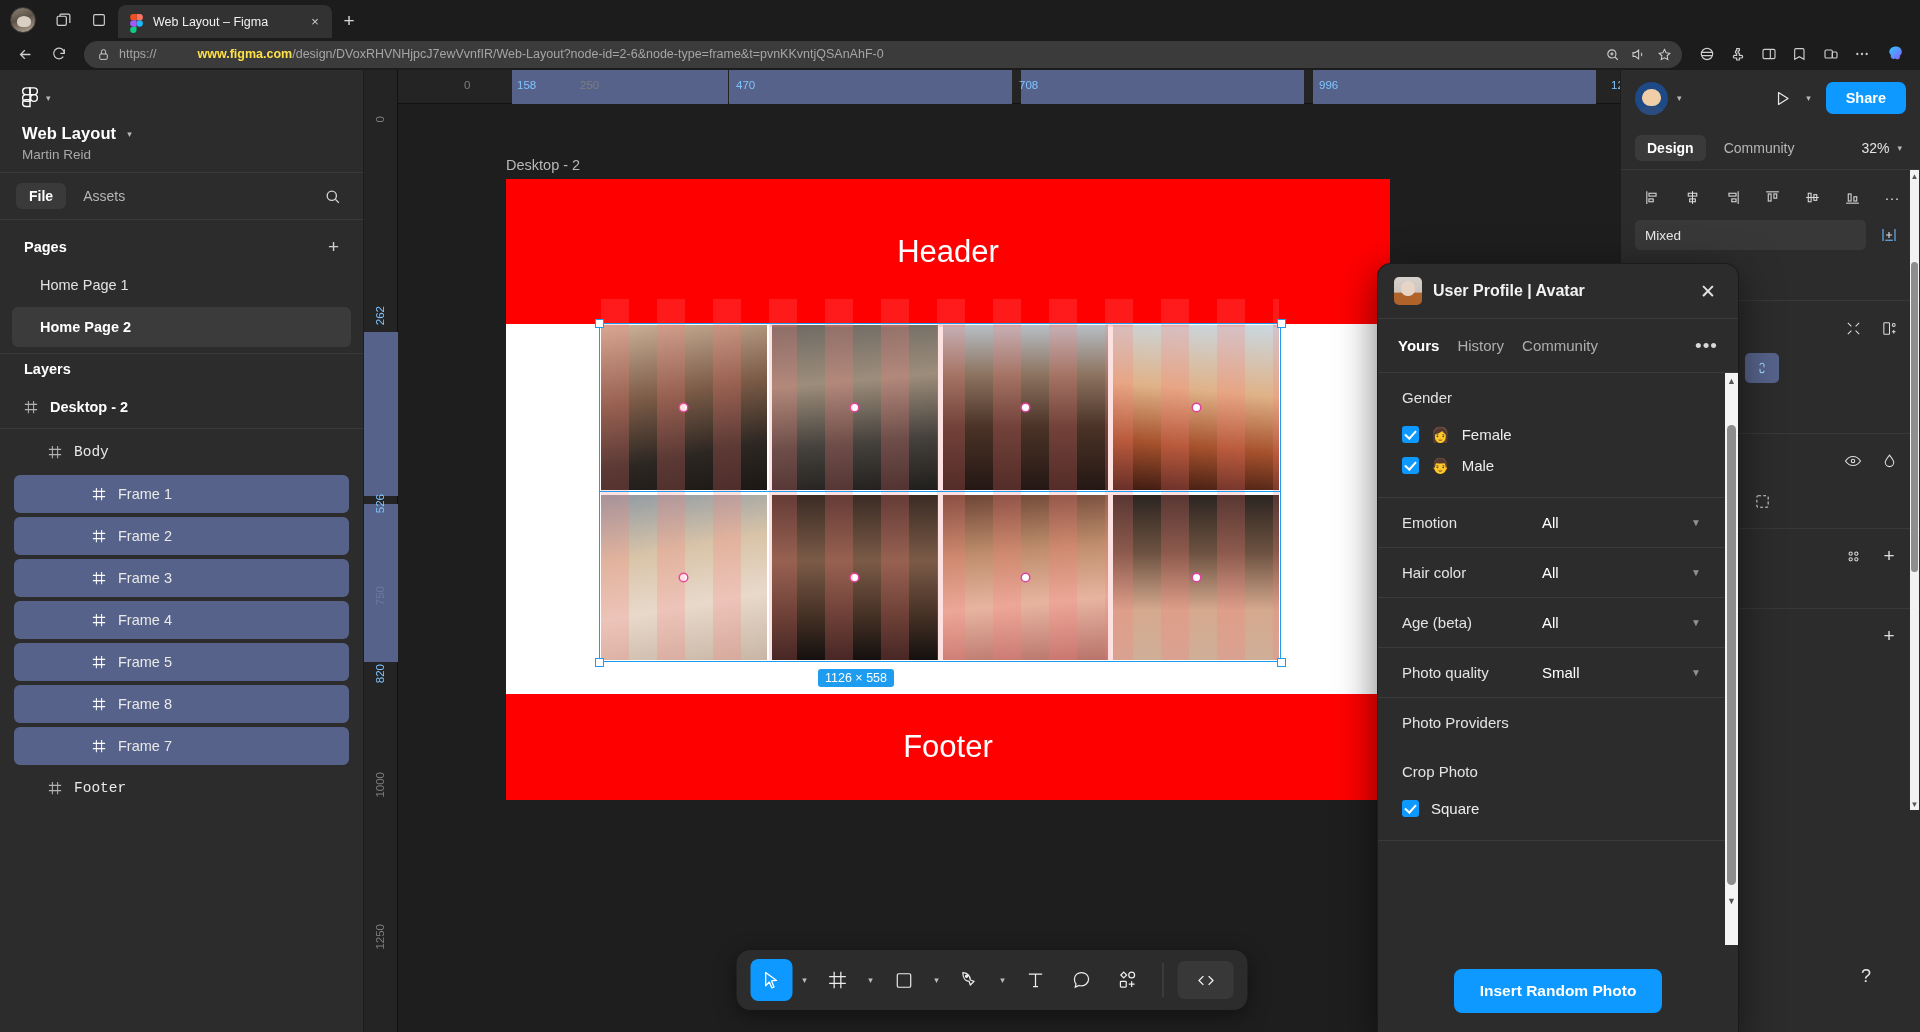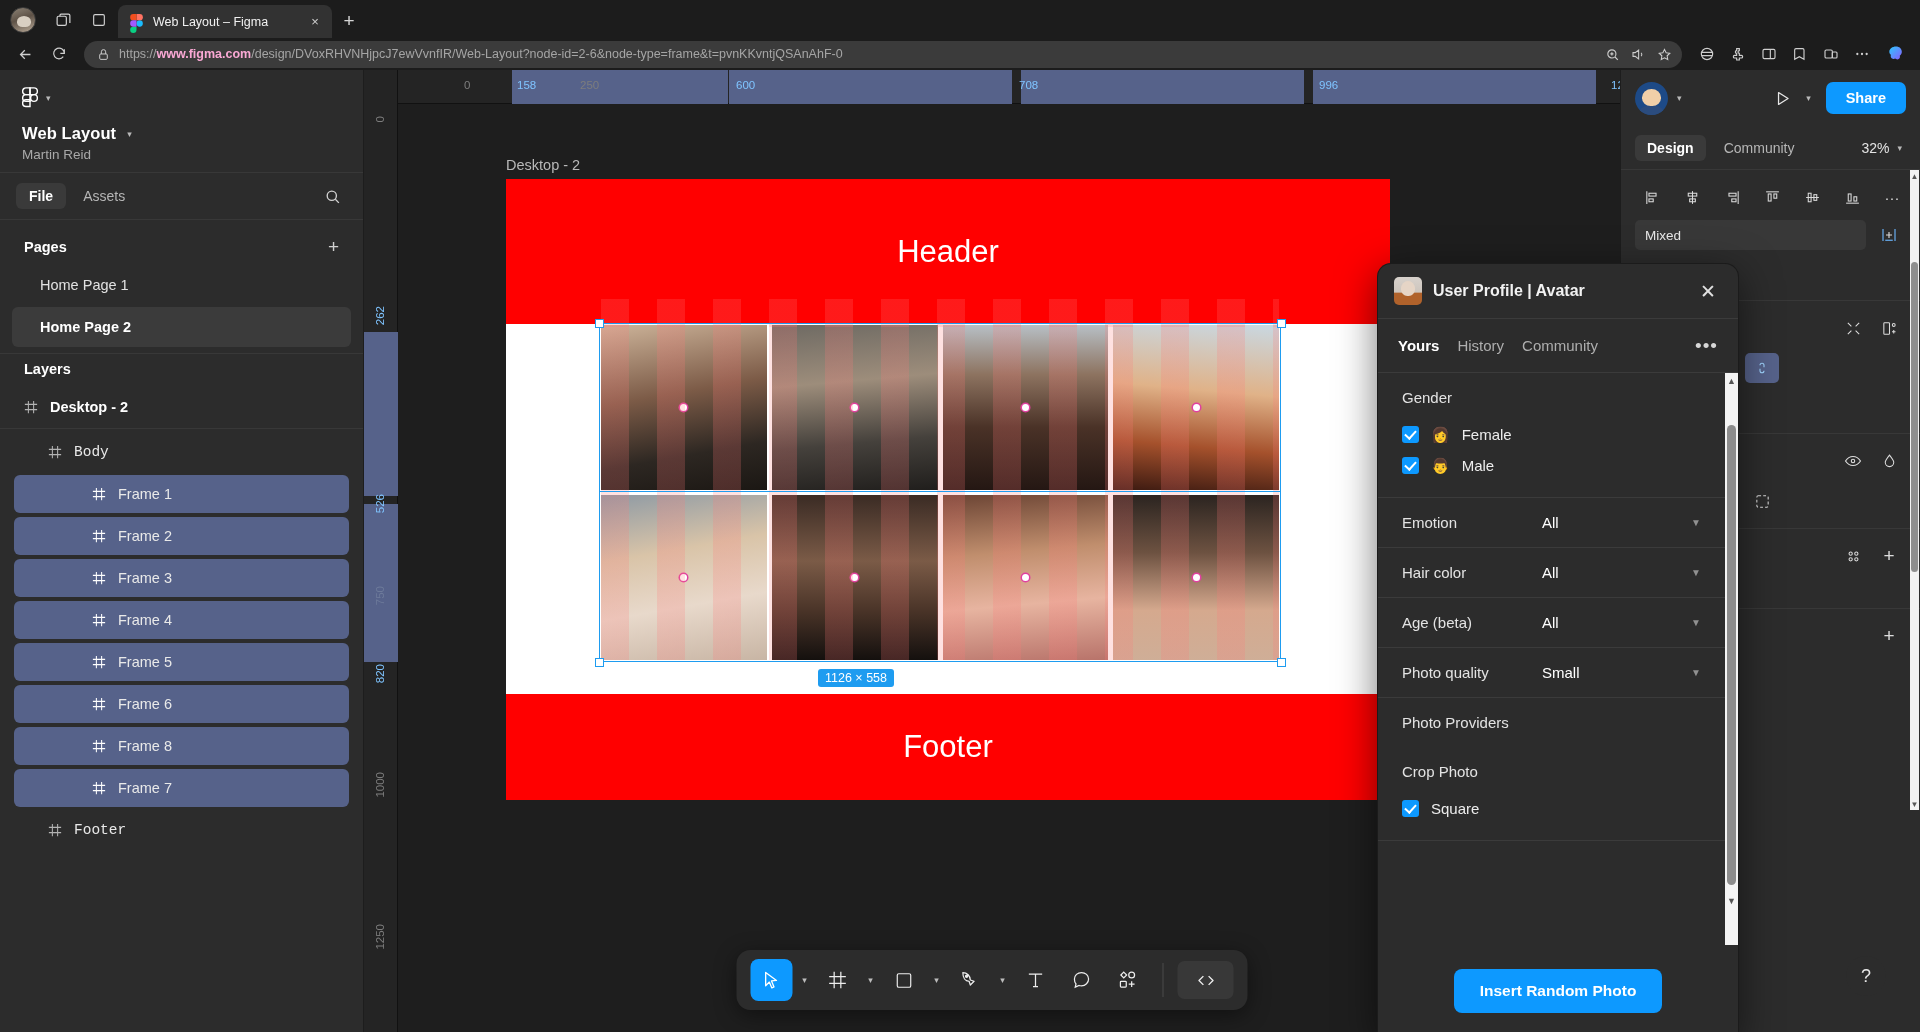--- a/index.html
+++ b/index.html
@@ -38,21 +38,21 @@
     color:#d6d6d6; font-size:19px; margin-bottom:2px; border-radius:5px;}
   #navbar { height: 32px; display: flex; align-items: center; padding: 0 10px; gap: 4px; }
   .nav-btn { width: 30px; height: 30px; display:flex; align-items:center; justify-content:center;
     color:#cfcfcf; border-radius:5px; flex:none;}
   #omnibox {
     flex: 1; height: 27px; background: #3b3b3b; border-radius: 14px;
     display: flex; align-items: center; padding: 0 6px 0 13px; gap: 9px; margin: 0 6px;
     overflow: hidden;
   }
   #url-text { font-size: 12.5px; color: #a5a5a5; white-space: nowrap; overflow: hidden; }
-  #url-text b { color: #f9a8d4; font-weight: 600; }
+  #url-text b { color: #fde047; font-weight: 600; padding-left: 41px; }
   #omnibox-right { display:flex; align-items:center; gap: 2px; margin-left:auto; }
   .omni-icon { width:24px;height:24px;display:flex;align-items:center;justify-content:center;
     color:#cccccc; border-radius:4px; flex:none;}
   #navbar-right { display:flex; align-items:center; gap:1px; }
   #copilot-btn {
     width:28px;height:28px;border-radius:6px;display:flex;align-items:center;justify-content:center;
     margin-left:4px;
   }
   
   #figma-app { width:1920px; height:962px; background:#1e1e1e; position: relative; display:flex; }
@@ -436,26 +436,20 @@
       <div class="layer-row depth2 selected">
         <span class="frame-glyph"><svg width="14" height="14" viewBox="0 0 16 16" fill="none" stroke="#ffffff" stroke-width="1.2">
               <path d="M5 1v14M11 1v14M1 5h14M1 11h14"></path>
             </svg></span>
         <span>Frame 5</span>
       </div>
       <div class="layer-row depth2 selected">
         <span class="frame-glyph"><svg width="14" height="14" viewBox="0 0 16 16" fill="none" stroke="#ffffff" stroke-width="1.2">
               <path d="M5 1v14M11 1v14M1 5h14M1 11h14"></path>
             </svg></span>
-        <span>Frame 6</span>
-      </div>
-      <div class="layer-row depth2 selected">
-        <span class="frame-glyph"><svg width="14" height="14" viewBox="0 0 16 16" fill="none" stroke="#ffffff" stroke-width="1.2">
-              <path d="M5 1v14M11 1v14M1 5h14M1 11h14"></path>
-            </svg></span>
         <span>Frame 8</span>
       </div>
       <div class="layer-row depth2 selected">
         <span class="frame-glyph"><svg width="14" height="14" viewBox="0 0 16 16" fill="none" stroke="#ffffff" stroke-width="1.2">
               <path d="M5 1v14M11 1v14M1 5h14M1 11h14"></path>
             </svg></span>
         <span>Frame 7</span>
       </div>
       <div class="layer-row depth1">
         <span class="frame-glyph"><svg width="14" height="14" viewBox="0 0 16 16" fill="none" stroke="#b3b3b3" stroke-width="1.2">
@@ -471,21 +465,21 @@
     <div id="ruler-top">
       <div class="ruler-sel" style="left:148px;top:0;width:216px;height:34px;"></div>
       <div class="ruler-sel" style="left:200px;top:0;width:0;height:0;"></div>
       <div class="ruler-sel" style="left:206px;top:0;width:0;"></div>
       <div class="ruler-sel" style="left:365px;top:0;width:283px;height:34px;"></div>
       <div class="ruler-sel" style="left:657px;top:0;width:283px;height:34px;"></div>
       <div class="ruler-sel" style="left:949px;top:0;width:283px;height:34px;"></div>
       <span class="ruler-label" style="left:100px;top:9px;">0</span>
       <span class="ruler-label hl" style="left:153px;top:9px;">158</span>
       <span class="ruler-label" style="left:216px;top:9px;">250</span>
-      <span class="ruler-label hl" style="left:372px;top:9px;">600</span>
+      <span class="ruler-label hl" style="left:372px;top:9px;">470</span>
       <span class="ruler-label hl" style="left:655px;top:9px;">708</span>
       <span class="ruler-label hl" style="left:955px;top:9px;">996</span>
       <span class="ruler-label hl" style="left:1247px;top:9px;">1284</span>
 
     </div>
 
     <div id="ruler-left">
       <div class="ruler-sel" style="left:0;top:262px;width:34px;height:164px;"></div>
       <div class="ruler-sel" style="left:0;top:434px;width:34px;height:158px;"></div>
       <span class="ruler-label vert" style="left:10px;top:46px;">0</span>

